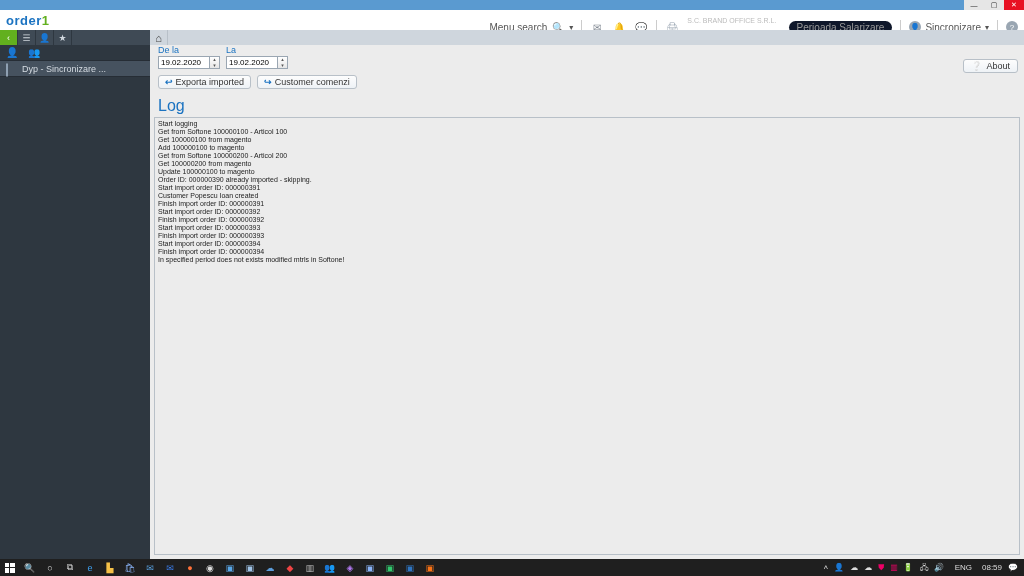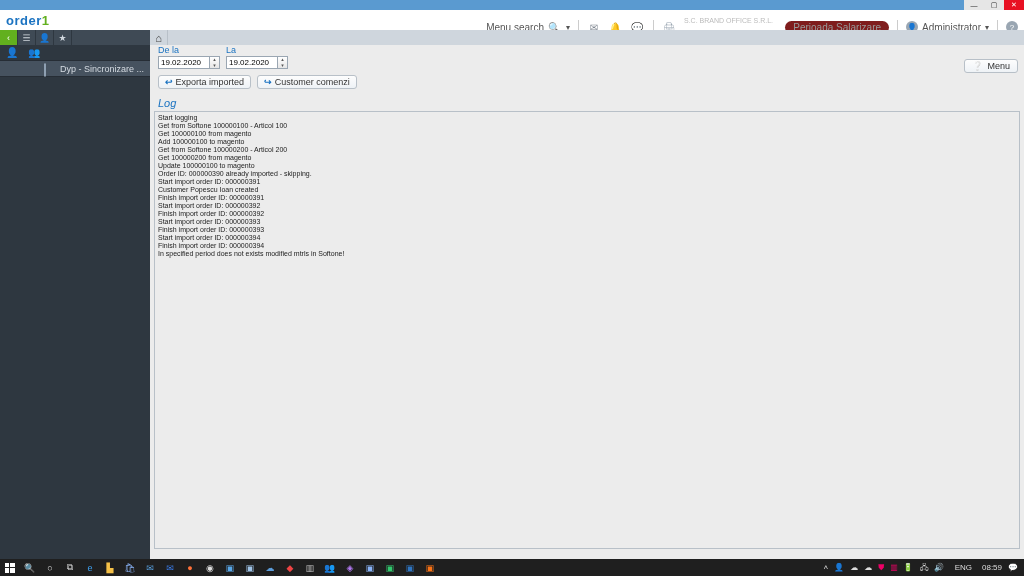--- a/index.html
+++ b/index.html
@@ -8,56 +8,56 @@
   .winctl { position:absolute; top:0; right:0; height:10px; display:flex; }
   .winbtn { width:20px; height:10px; display:flex; align-items:center; justify-content:center; font-size:7px; color:#222; background:#e6e6e6; }
   .winbtn.close { background:#e81123; color:#fff; }
   
   .appbar { position:absolute; top:10px; left:0; right:0; height:20px; background:#fff; display:flex; align-items:center; padding:0 6px; }
   .logo { font-weight:bold; font-size:13px; color:#1b73c1; letter-spacing:0.5px; }
   .logo .one { color:#62b01e; }
   .appbar-spacer { flex:1; }
   .appbar-right { display:flex; align-items:center; gap:8px; color:#555; font-size:10px;margin-top:14px; }
   .appbar-right .grp { display:flex; align-items:center; gap:4px; }
-  .pill { background:#7f1d1d; border-radius:8px; padding:1px 8px; color:#999; }
+  .pill { background:#0f172a; border-radius:8px; padding:1px 8px; color:#999; }
   .vdiv { width:1px; height:14px; background:#ccc; }
   .icon { display:inline-flex; width:14px; height:14px; align-items:center; justify-content:center; }
   .chev { font-size:8px; }
   
   .toolbar2 { position:absolute; top:30px; left:0; width:150px; height:15px; background:#3f4a55; display:flex; align-items:center;}
   .tb2btn { width:18px; height:15px; display:flex; align-items:center; justify-content:center; color:#cfd6dd; font-size:9px; border-right:1px solid #2e3740;}
   .tb2btn.active { background:#62b01e; color:#fff;}
   
   .tabstrip { position:absolute; top:30px; left:150px; right:0; height:15px; background:#cfd6dd; display:flex; align-items:stretch; }
   .homebtn { width:18px; display:flex; align-items:center; justify-content:center; color:#444; border-right:1px solid #b8c0c8;}
   .tab { background:#fff; border-top:1px solid #b8c0c8; border-right:1px solid #b8c0c8; display:flex; align-items:center; padding:0 6px; gap:6px; color:#333; font-size:9px; }
   .tab .x { color:#e06; font-weight:bold;}
   
   .sidebar { position:absolute; top:45px; left:0; width:150px; bottom:17px; background:#2e3740; color:#d5dbe2; }
-  .sbrow { height:16px; display:flex; align-items:center; padding:0 6px; gap:6px; border-bottom:1px solid #262d35;justify-content:flex-end; }
+  .sbrow { height:16px; display:flex; align-items:center; padding:0 6px; gap:6px; border-bottom:1px solid #262d35; }
   .sbrow.icons { justify-content:flex-start; gap:10px; color:#aab4c0; font-size:10px;}
   .sbrow.sel { background:#46525f; }
   .sbico { width:10px; height:10px; display:inline-block; }
   .doc { width:8px; height:10px; border:1px solid #8fa0b2; border-radius:1px; position:relative;}
   
   .main { position:absolute; top:45px; left:150px; right:0; bottom:17px; background:#ececec; overflow:hidden; }
   .section-title { color:#1b73c1; font-size:12px; padding:6px 8px 2px 8px; }
   .row-dates { display:flex; align-items:flex-end; gap:6px; padding:0 8px 4px; }
   .dcol { display:flex; flex-direction:column; }
   .dlabel { color:#1b73c1; font-size:9px; margin-bottom:1px;}
   .dinput { display:flex; align-items:center; }
   .dinput input { width:52px; height:13px; font-size:8px; border:1px solid #9aa6b2; padding:0 2px; background:#fff; }
   .dspinner { width:10px; height:13px; border:1px solid #9aa6b2; border-left:0; background:linear-gradient(#fff,#e6e6e6); display:flex; flex-direction:column; }
   .dspinner div { flex:1; font-size:5px; line-height:5px; text-align:center; color:#555; }
   .about { background:linear-gradient(#fdfdfd,#eef2f6); border:1px solid #b8c0c8; border-radius:3px; padding:1px 7px; font-size:9px; color:#333; display:flex; gap:4px; align-items:center; }
   .about .q { color:#1b73c1; font-weight:bold; }
   .btnrow { display:flex; gap:6px; padding:0 8px 6px; margin-top:2px;}
   .btn { background:linear-gradient(#fdfdfd,#eef2f6); border:1px solid #b8c0c8; border-radius:3px; padding:1px 6px; font-size:9px; color:#333; display:flex; align-items:center; gap:3px; }
   .btn .arr { color:#1b73c1; font-weight:bold; font-size:9px;}
-  .log-title { color:#1b73c1; font-size:11px; padding:2px 8px;font-style:italic; }
+  .log-title { color:#1b73c1; font-size:16px; padding:2px 8px; }
   .logbox { margin:0 4px 4px 4px; border:1px solid #b8c0c8; background:#ececec; height:438px; overflow:auto; position:relative;}
   .logbox .loglines { padding:2px 3px; font-size:7px; line-height:8px; color:#222; white-space:pre; }
   
   .taskbar { position:absolute; left:0; right:0; bottom:0; height:17px; background:#1f1f1f; display:flex; align-items:center; color:#fff; }
   .tleft { display:flex; align-items:center; gap:0; }
   .tbtn { width:20px; height:17px; display:flex; align-items:center; justify-content:center; font-size:9px; color:#ddd; }
   .tbtn.win svg { width:10px; height:10px;}
   .tspacer { flex:1; }
   .tray { display:flex; align-items:center; gap:6px; padding-right:6px; font-size:8px; color:#ddd; }
   .tray .lang { border:1px solid transparent; padding:0 3px;}
@@ -89,21 +89,21 @@
     <div class="vdiv"></div>
     <span class="icon" style="color:#9aa6b2">🖨</span>
     <div class="grp" style="flex-direction:column; align-items:flex-start; line-height:8px; color:#bbb; font-size:7px;">
       <span>S.C. BRAND OFFICE S.R.L.</span>
       <span>Sucursala Brasov, 19.02.2020</span>
     </div>
     <span class="pill">Perioada Salarizare</span>
     <div class="vdiv"></div>
     <div class="grp">
       <span class="icon" style="background:#9aa6b2;border-radius:50%;width:12px;height:12px;color:#fff;font-size:8px;">👤</span>
-      <span>Administrator</span>
+      <span>Sincronizare</span>
       <span class="chev">▾</span>
     </div>
     <div class="vdiv"></div>
     <span class="icon" style="background:#9aa6b2;border-radius:50%;width:12px;height:12px;color:#fff;font-size:8px;">?</span>
   </div>
 </div>
 
 <div class="toolbar2">
   <div class="tb2btn active">‹</div>
   <div class="tb2btn">☰</div>
@@ -124,21 +124,21 @@
     <span class="sbico"><span class="doc"></span></span>
     <span style="font-size:9px;">Dyp - Sincronizare ...</span>
   </div>
 </div>
 
 <div class="main">
 
   <div style="position:absolute; right:6px; top:14px;">
     <div class="about">
       <span class="q">❔</span>
-      <span>Menu</span>
+      <span>About</span>
     </div>
   </div>
 
   <div class="row-dates">
     <div class="dcol">
       <span class="dlabel">De la</span>
       <div class="dinput">
         <input value="19.02.2020" style="">
         <div class="dspinner">
             <div>▴</div>

